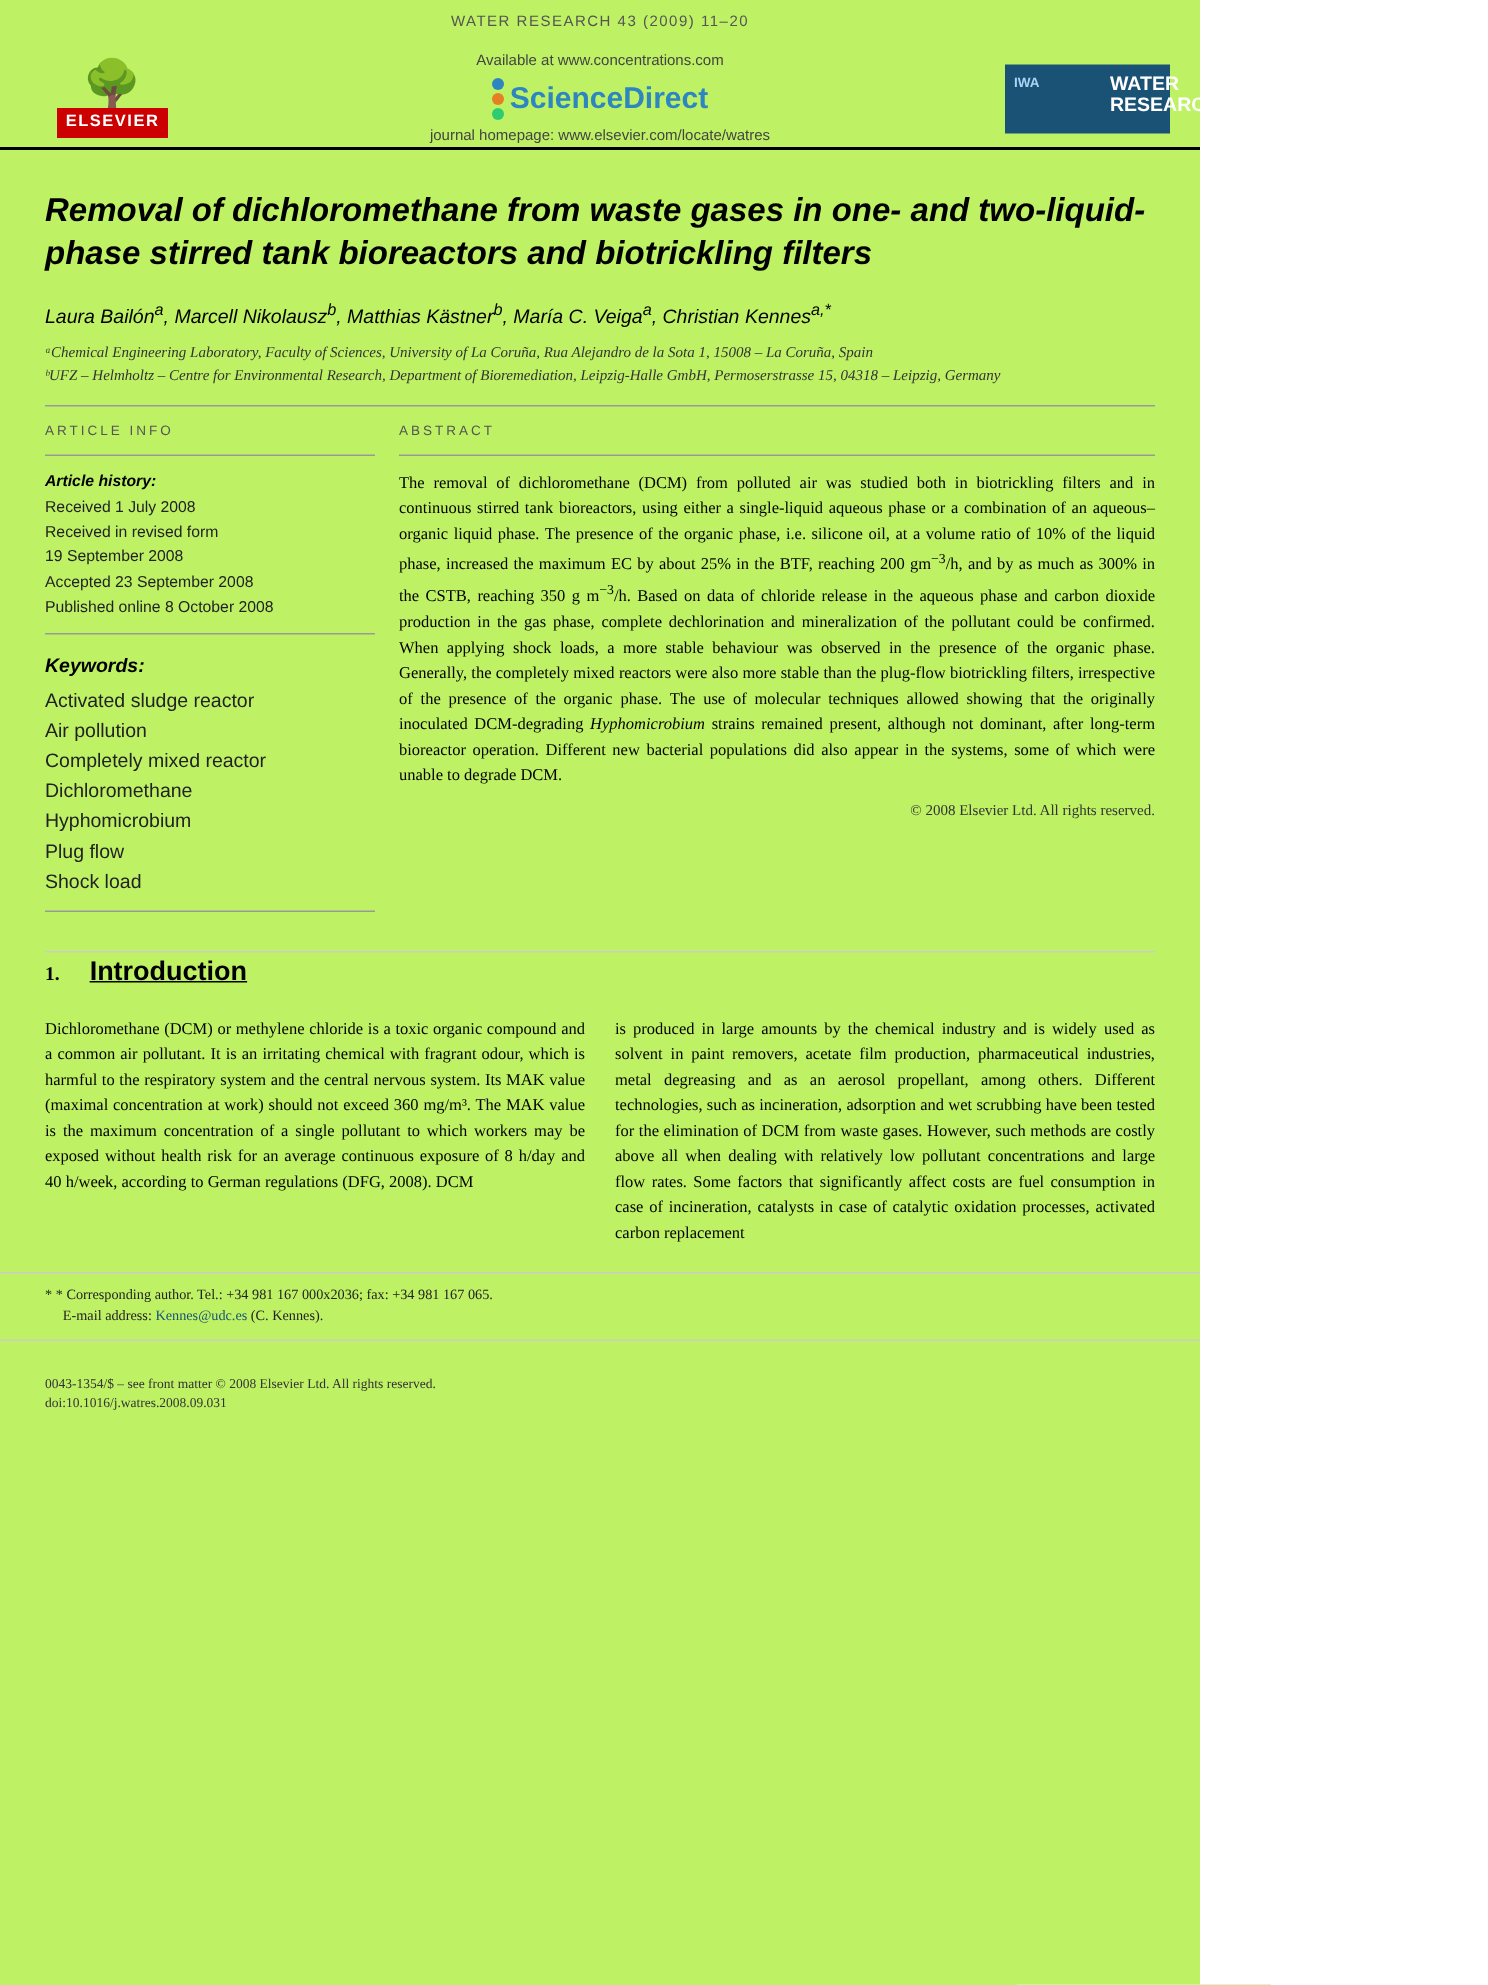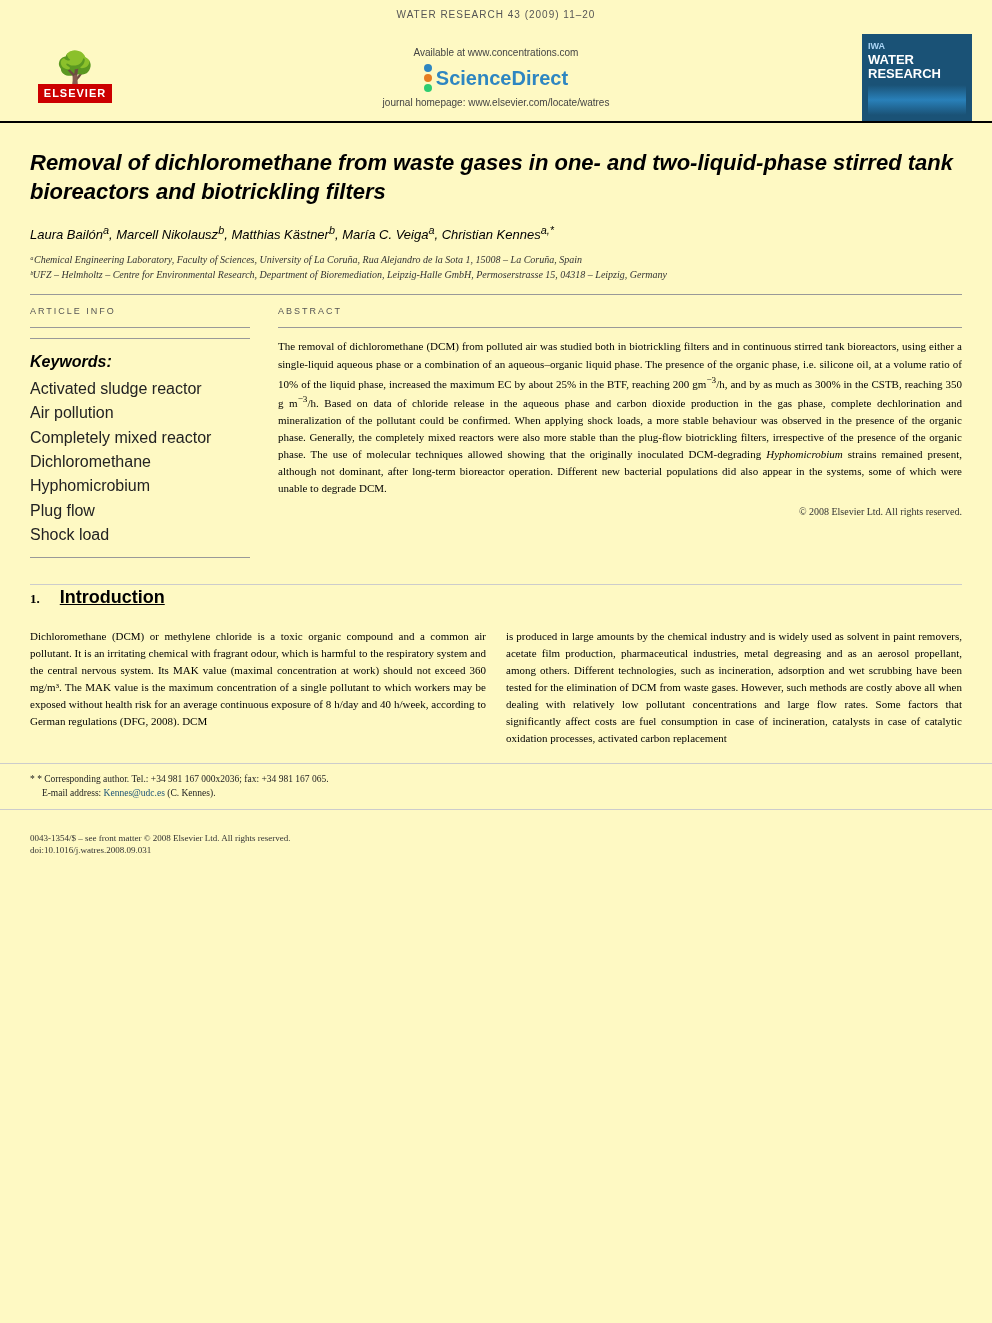--- a/index.html
+++ b/index.html
@@ -4,23 +4,23 @@
   <style>
     * { box-sizing: border-box; margin: 0; padding: 0; }
     body {
       font-family: "Times New Roman", Times, serif;
       background: #fff;
       color: #000;
       font-size: 13px;
       line-height: 1.4;
     }
     .page {
-      width: 992px;
+      width: 800px;
       min-height: 1323px;
-      background: #fef9c3;
+      background: #bef264;
       padding: 0;
       position: relative;
     }
     
     .top-bar {
       text-align: center;
       font-size: 10px;
       color: #555;
       padding: 8px 0 4px 0;
       letter-spacing: 1px;
@@ -93,22 +93,23 @@
       margin-top: 4px;
     }
     .water-research-box {
       width: 110px;
       background: #1a5276;
       color: #fff;
       padding: 6px;
       font-size: 10px;
       font-family: Arial, sans-serif;
       display: flex;
-      flex-direction: column;
+      flex-direction: row;
       align-items: flex-start;
+      gap: 47px;
     }
     .wr-iwa { font-size: 9px; font-weight: bold; color: #aad4f5; }
     .wr-title { font-size: 13px; font-weight: bold; color: #fff; line-height: 1.1; }
     .wr-waves {
       width: 100%;
       height: 30px;
       margin-top: 4px;
       background: linear-gradient(180deg, #1a5276 0%, #2980b9 50%, #1a5276 100%);
       border-radius: 2px;
       overflow: hidden;
@@ -140,21 +141,21 @@
       margin-bottom: 12px;
       line-height: 1.5;
     }
     .divider {
       border: none;
       border-top: 1px solid #999;
       margin: 10px 0;
     }
     .two-col {
       display: flex;
-      gap: 28px;
+      gap: 16px;
       margin-top: 10px;
     }
     .left-col {
       width: 220px;
       flex-shrink: 0;
     }
     .right-col {
       flex: 1;
     }
     .section-header {
@@ -175,21 +176,21 @@
       display: block;
       margin-bottom: 2px;
     }
     .article-info-block .info-item {
       display: block;
       margin-bottom: 2px;
       color: #222;
     }
     .keywords-section {
       margin-top: 12px;
-      font-size: 16px;
+      font-size: 13px;
       font-family: Arial, sans-serif;
     }
     .keywords-section .label {
       font-style: italic;
       font-weight: bold;
       display: block;
       margin-bottom: 4px;
     }
     .keyword-item {
       display: block;
@@ -312,20 +313,28 @@
     </div>
 
     <hr class="divider">
 
     <div class="two-col">
 
       <div class="left-col">
         <div class="section-header">ARTICLE INFO</div>
         <hr class="divider">
 
+        <div class="article-info-block">
+          <span class="label">Article history:</span>
+          <span class="info-item">Received 1 July 2008</span>
+          <span class="info-item">Received in revised form</span>
+          <span class="info-item">19 September 2008</span>
+          <span class="info-item">Accepted 23 September 2008</span>
+          <span class="info-item">Published online 8 October 2008</span>
+        </div>
 
         <hr class="divider">
 
         <div class="keywords-section">
           <span class="label">Keywords:</span>
           <span class="keyword-item">Activated sludge reactor</span>
           <span class="keyword-item">Air pollution</span>
           <span class="keyword-item">Completely mixed reactor</span>
           <span class="keyword-item">Dichloromethane</span>
           <span class="keyword-item">Hyphomicrobium</span>

